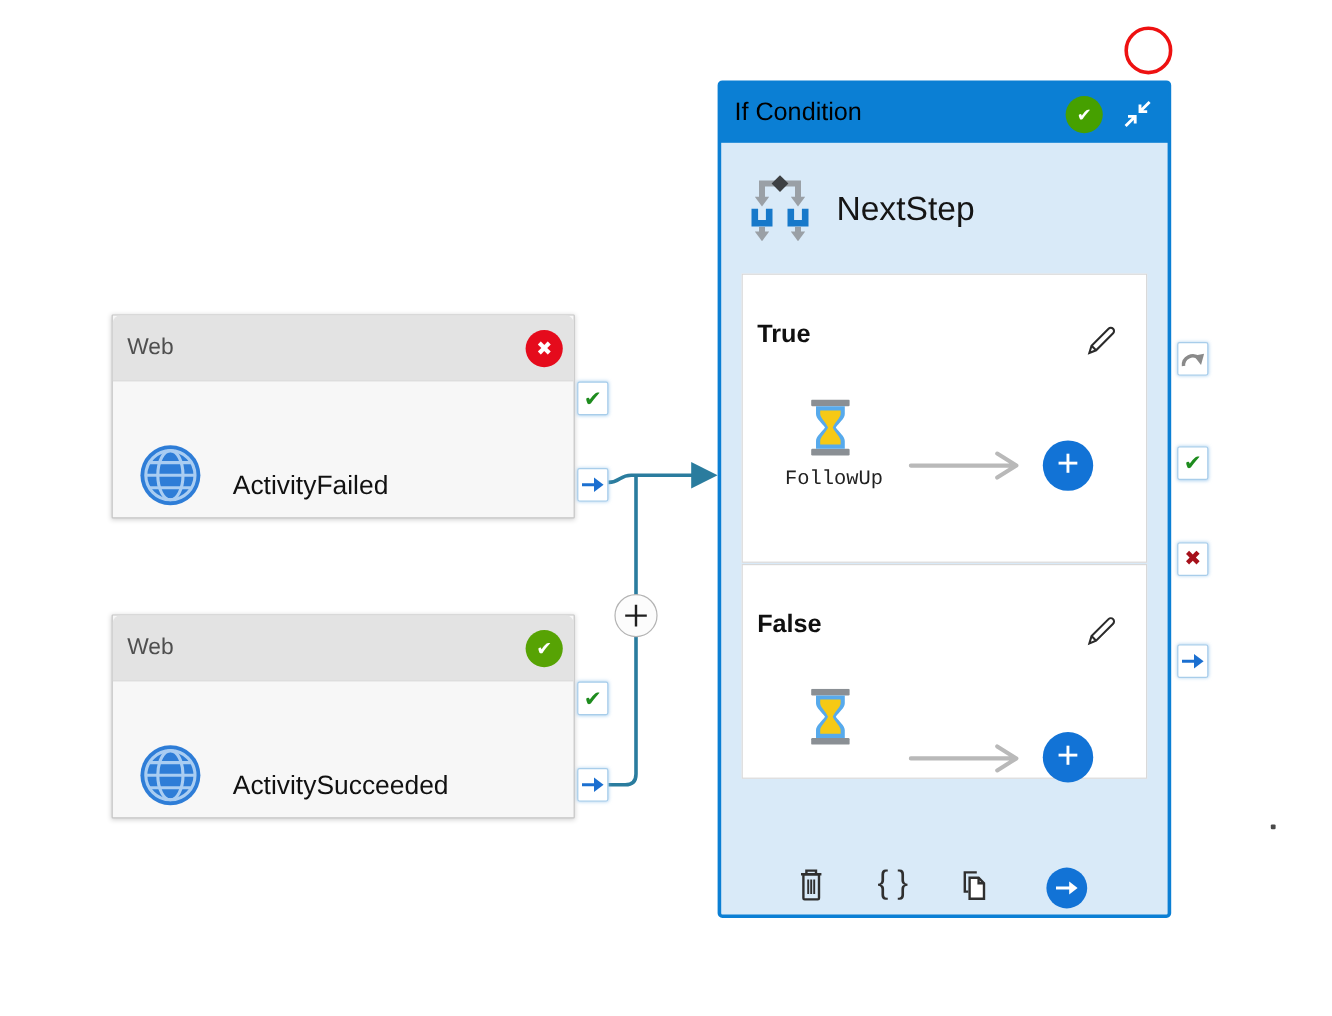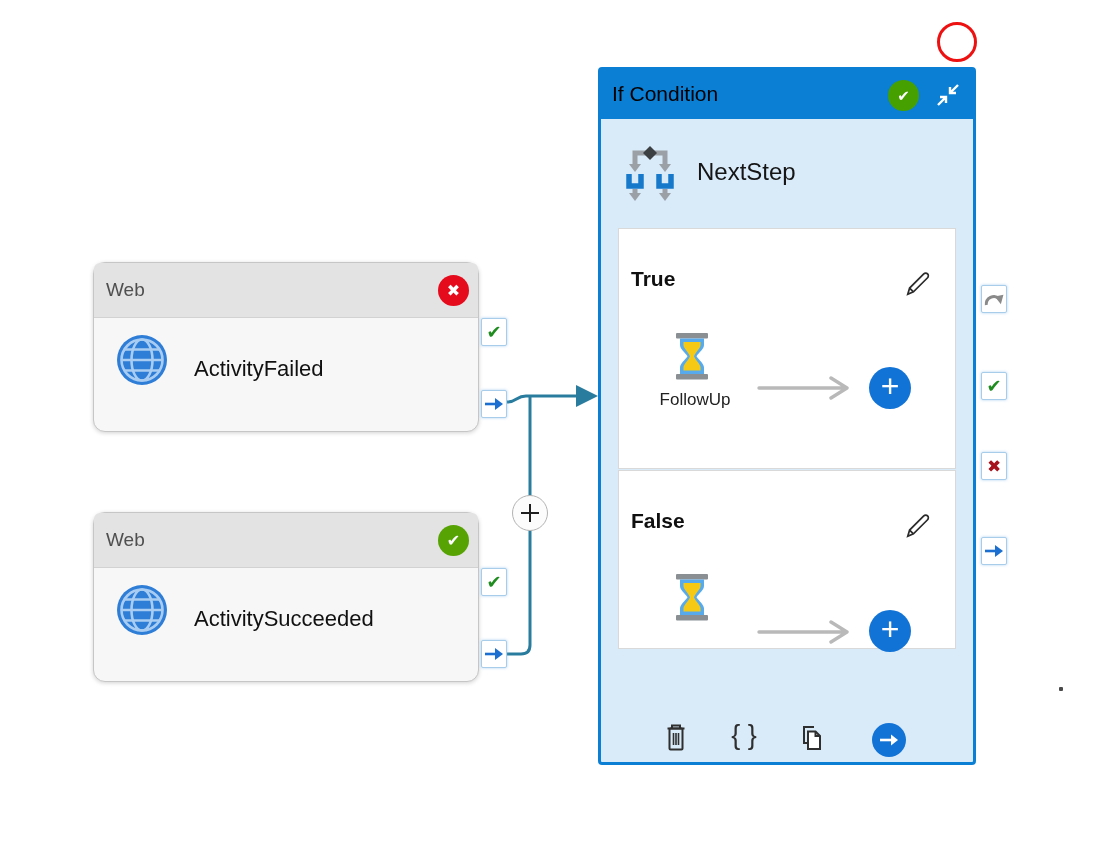--- a/index.html
+++ b/index.html
@@ -7,34 +7,34 @@
   #canvas{
     position:relative;width:1110px;height:847px;background:#ffffff;overflow:hidden;
     font-family:"Liberation Sans","DejaVu Sans",sans-serif;
   }
   svg{display:block;}
   
   #connector-layer{position:absolute;left:0;top:0;width:1110px;height:847px;pointer-events:none;z-index:1;}
   
   .web-node{
     position:absolute;left:93px;width:386px;height:170px;background:#f7f7f7;
-    border:1px solid #c6c6c6;border-radius:12px;box-shadow:0 1px 4px rgba(0,0,0,.18);z-index:2;
+    border:1px solid #c6c6c6;border-radius:1px;box-shadow:0 1px 4px rgba(0,0,0,.18);z-index:2;
   }
   .web-header{
     position:relative;height:55px;background:#e3e3e3;border-radius:6px 6px 0 0;
     display:flex;align-items:center;padding:0 12px;border-bottom:1px solid #d2d2d2;
   }
   .web-type{font-size:19px;color:#4f4f4f;}
   .status-badge{
     position:absolute;right:9px;top:12px;width:31px;height:31px;border-radius:50%;
     display:flex;align-items:center;justify-content:center;color:#fff;font-size:16px;font-weight:bold;
   }
   .badge-failed{background:#e50b1c;}
   .badge-succeeded{background:#57a304;}
-  .web-body{position:relative;height:114px;}
+  .web-body{position:relative;height:114px;margin-top:36px;}
   .globe-wrap{position:absolute;left:22px;top:16px;}
   .web-name{position:absolute;left:100px;top:38px;font-size:22px;color:#111;}
   
   .port{
     position:absolute;width:26px;height:28px;background:#ffffff;border:1px solid #a8cdea;
     border-radius:2px;display:flex;align-items:center;justify-content:center;z-index:3;
     box-shadow:0 0 3px rgba(120,180,230,.6);
   }
   .port-check{color:#1e8c1e;font-size:18px;font-weight:bold;}
   .port-cross{color:#a6111b;font-size:17px;font-weight:bold;}
@@ -52,30 +52,30 @@
     position:absolute;left:-1px;top:-1px;right:-1px;height:50px;background:#0b7fd4;
     display:flex;align-items:center;padding:0 12px;
   }
   .if-title{color:#000000;font-size:21px;}
   .if-status-badge{
     position:absolute;right:54px;top:10px;width:31px;height:31px;border-radius:50%;background:#46a000;
     display:flex;align-items:center;justify-content:center;color:#fff;font-size:15px;font-weight:bold;
   }
   .collapse-btn{position:absolute;right:12px;top:12px;width:26px;height:26px;background:transparent;border:none;padding:0;cursor:pointer;}
   .if-activity-row{position:absolute;left:22px;top:73px;height:62px;display:flex;align-items:center;}
-  .if-activity-name{position:absolute;left:96px;top:88px;font-size:24px;color:#151515;}
+  .if-activity-name{position:absolute;left:96px;top:88px;font-size:28px;color:#151515;}
   .branch-card{
     position:absolute;left:17px;width:338px;background:#ffffff;border:1px solid #d9d9d9;
   }
   .branch-true{top:158px;height:241px;padding-left:44px;}
   .branch-false{top:400px;height:179px;}
   .branch-label{position:absolute;left:12px;top:38px;font-size:21px;font-weight:bold;color:#101010;}
   .pencil-btn{position:absolute;right:22px;top:40px;width:32px;height:32px;background:transparent;border:none;padding:0;cursor:pointer;}
   .hourglass-wrap{position:absolute;left:54px;top:104px;}
-  .branch-activity-name{position:absolute;left:11px;top:160px;width:130px;text-align:center;font-size:17px;color:#222;line-height:21px;}
+  .branch-activity-name{position:absolute;left:11px;top:160px;width:130px;text-align:center;font-size:17px;color:#222;line-height:21px;font-family:Liberation Mono, monospace;}
   .branch-false .hourglass-wrap{top:103px;}
   .branch-false .branch-activity-name{left:27px;top:158px;width:96px;text-align:left;word-break:break-all;}
   .branch-arrow{position:absolute;left:138px;top:146px;}
   .branch-false .branch-arrow{top:148px;}
   .add-btn{
     position:absolute;left:250px;top:138px;width:42px;height:42px;border-radius:50%;background:#1273d6;
     border:none;color:#ffffff;font-size:32px;font-weight:400;display:flex;align-items:center;justify-content:center;
     padding:0 0 3px 0;cursor:pointer;
   }
   .branch-false .add-btn{top:139px;}

